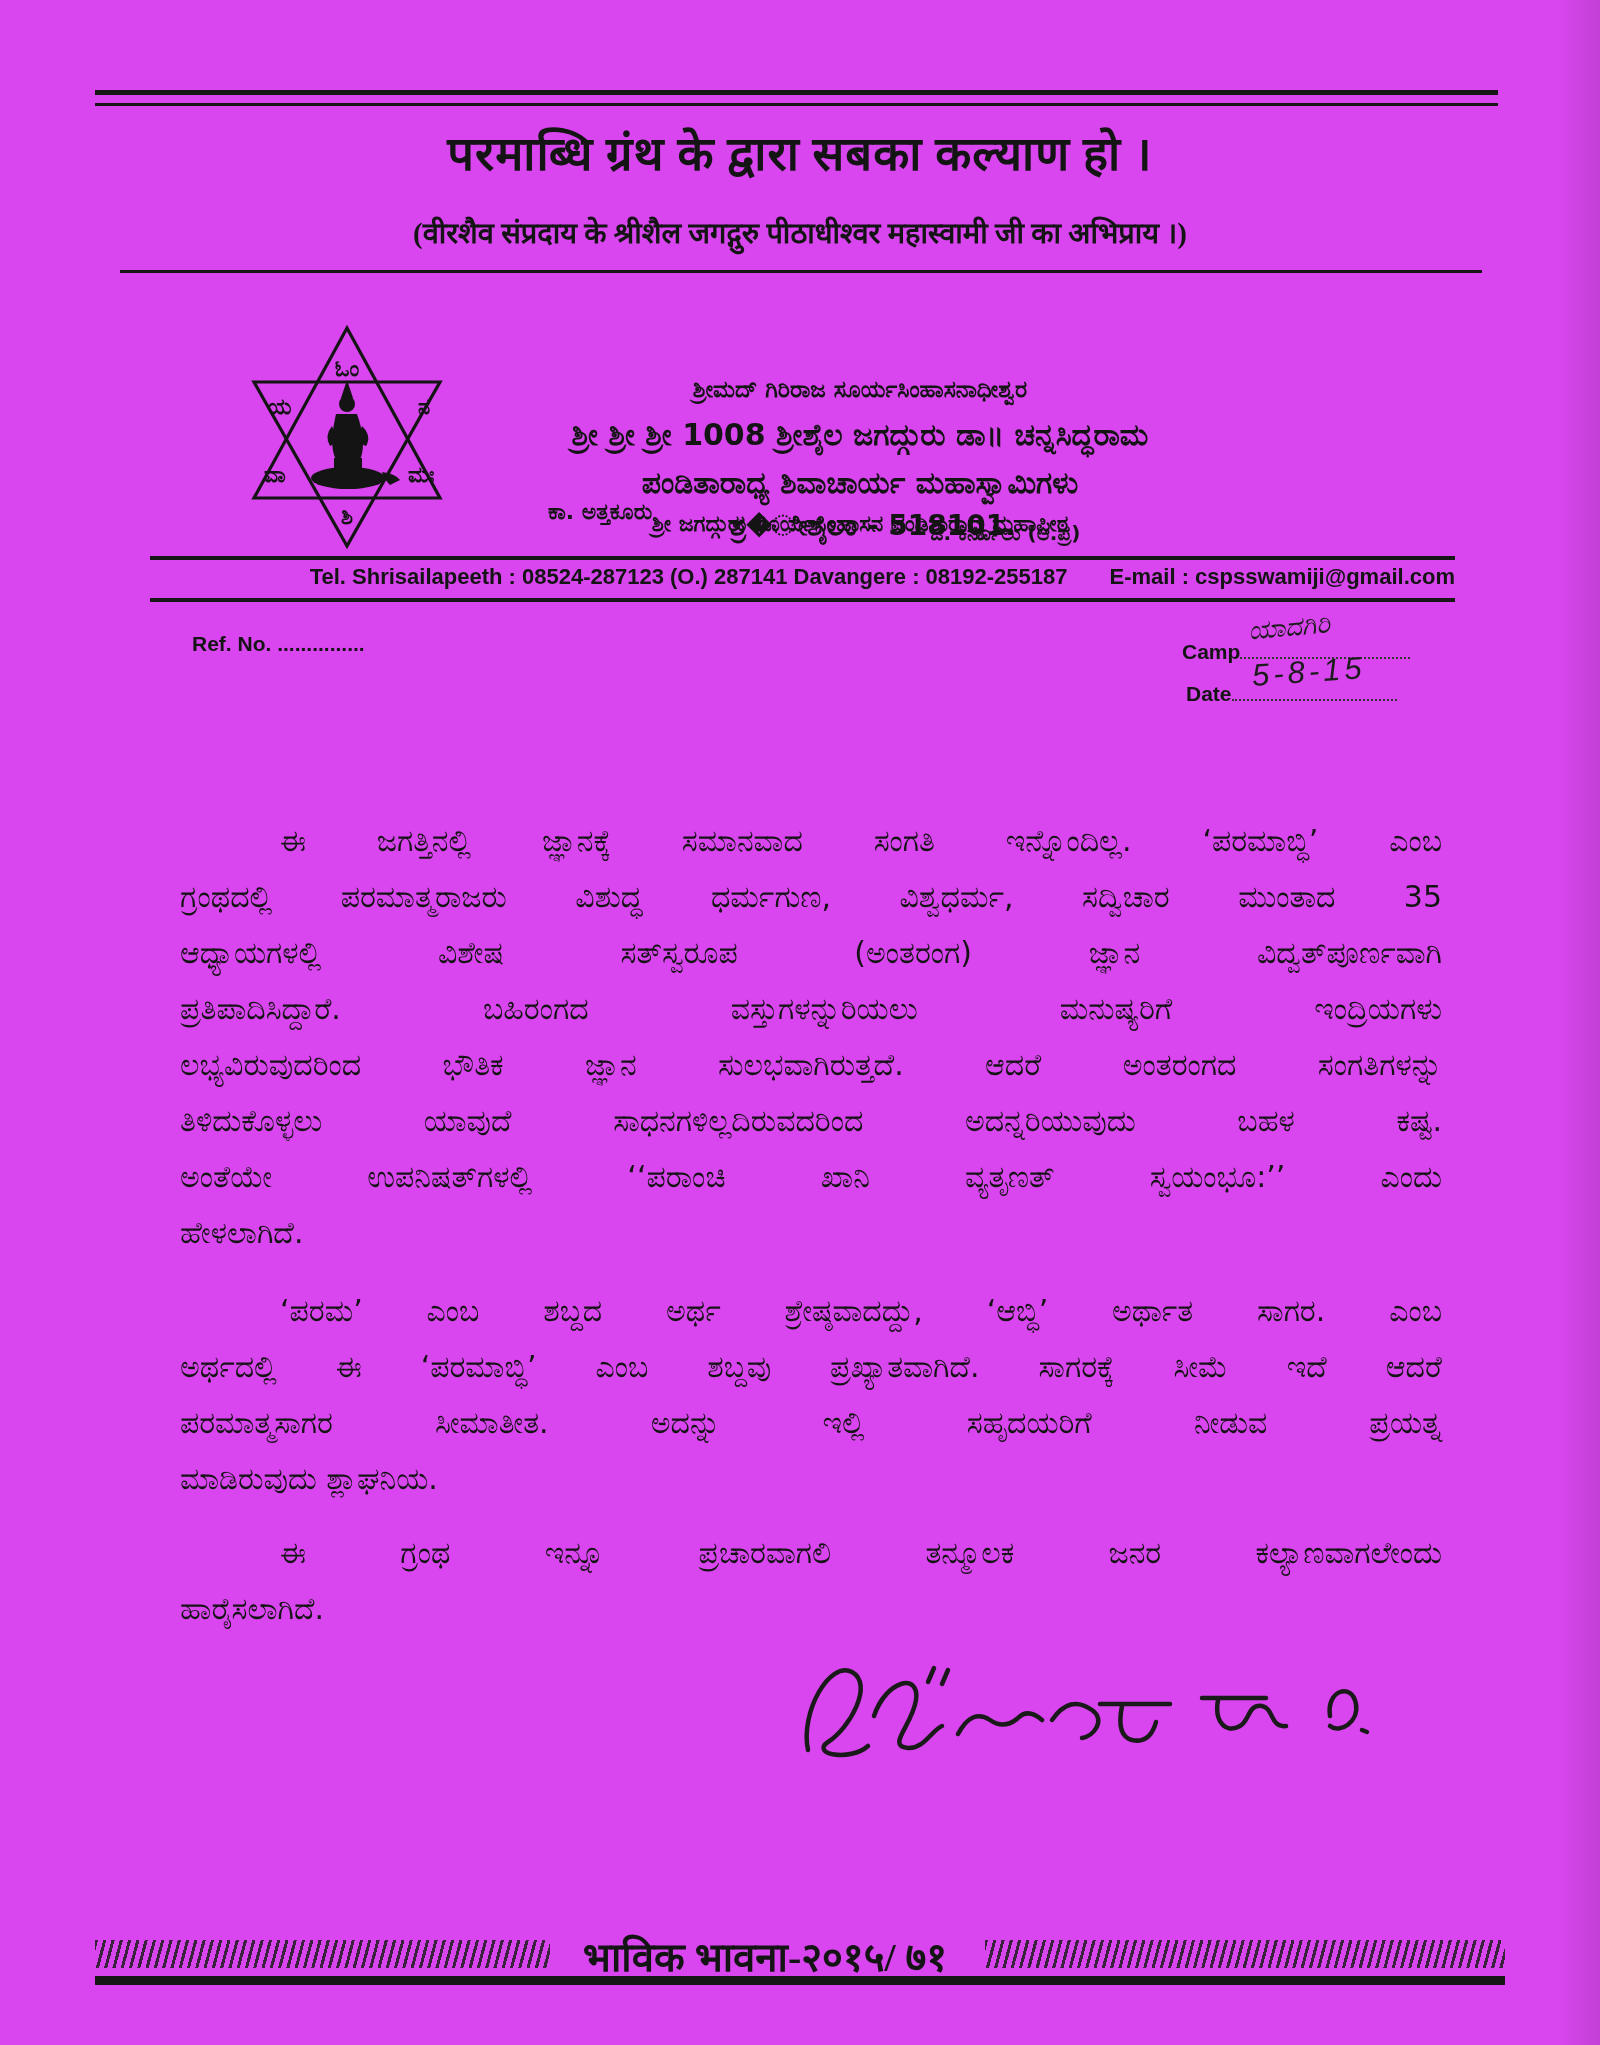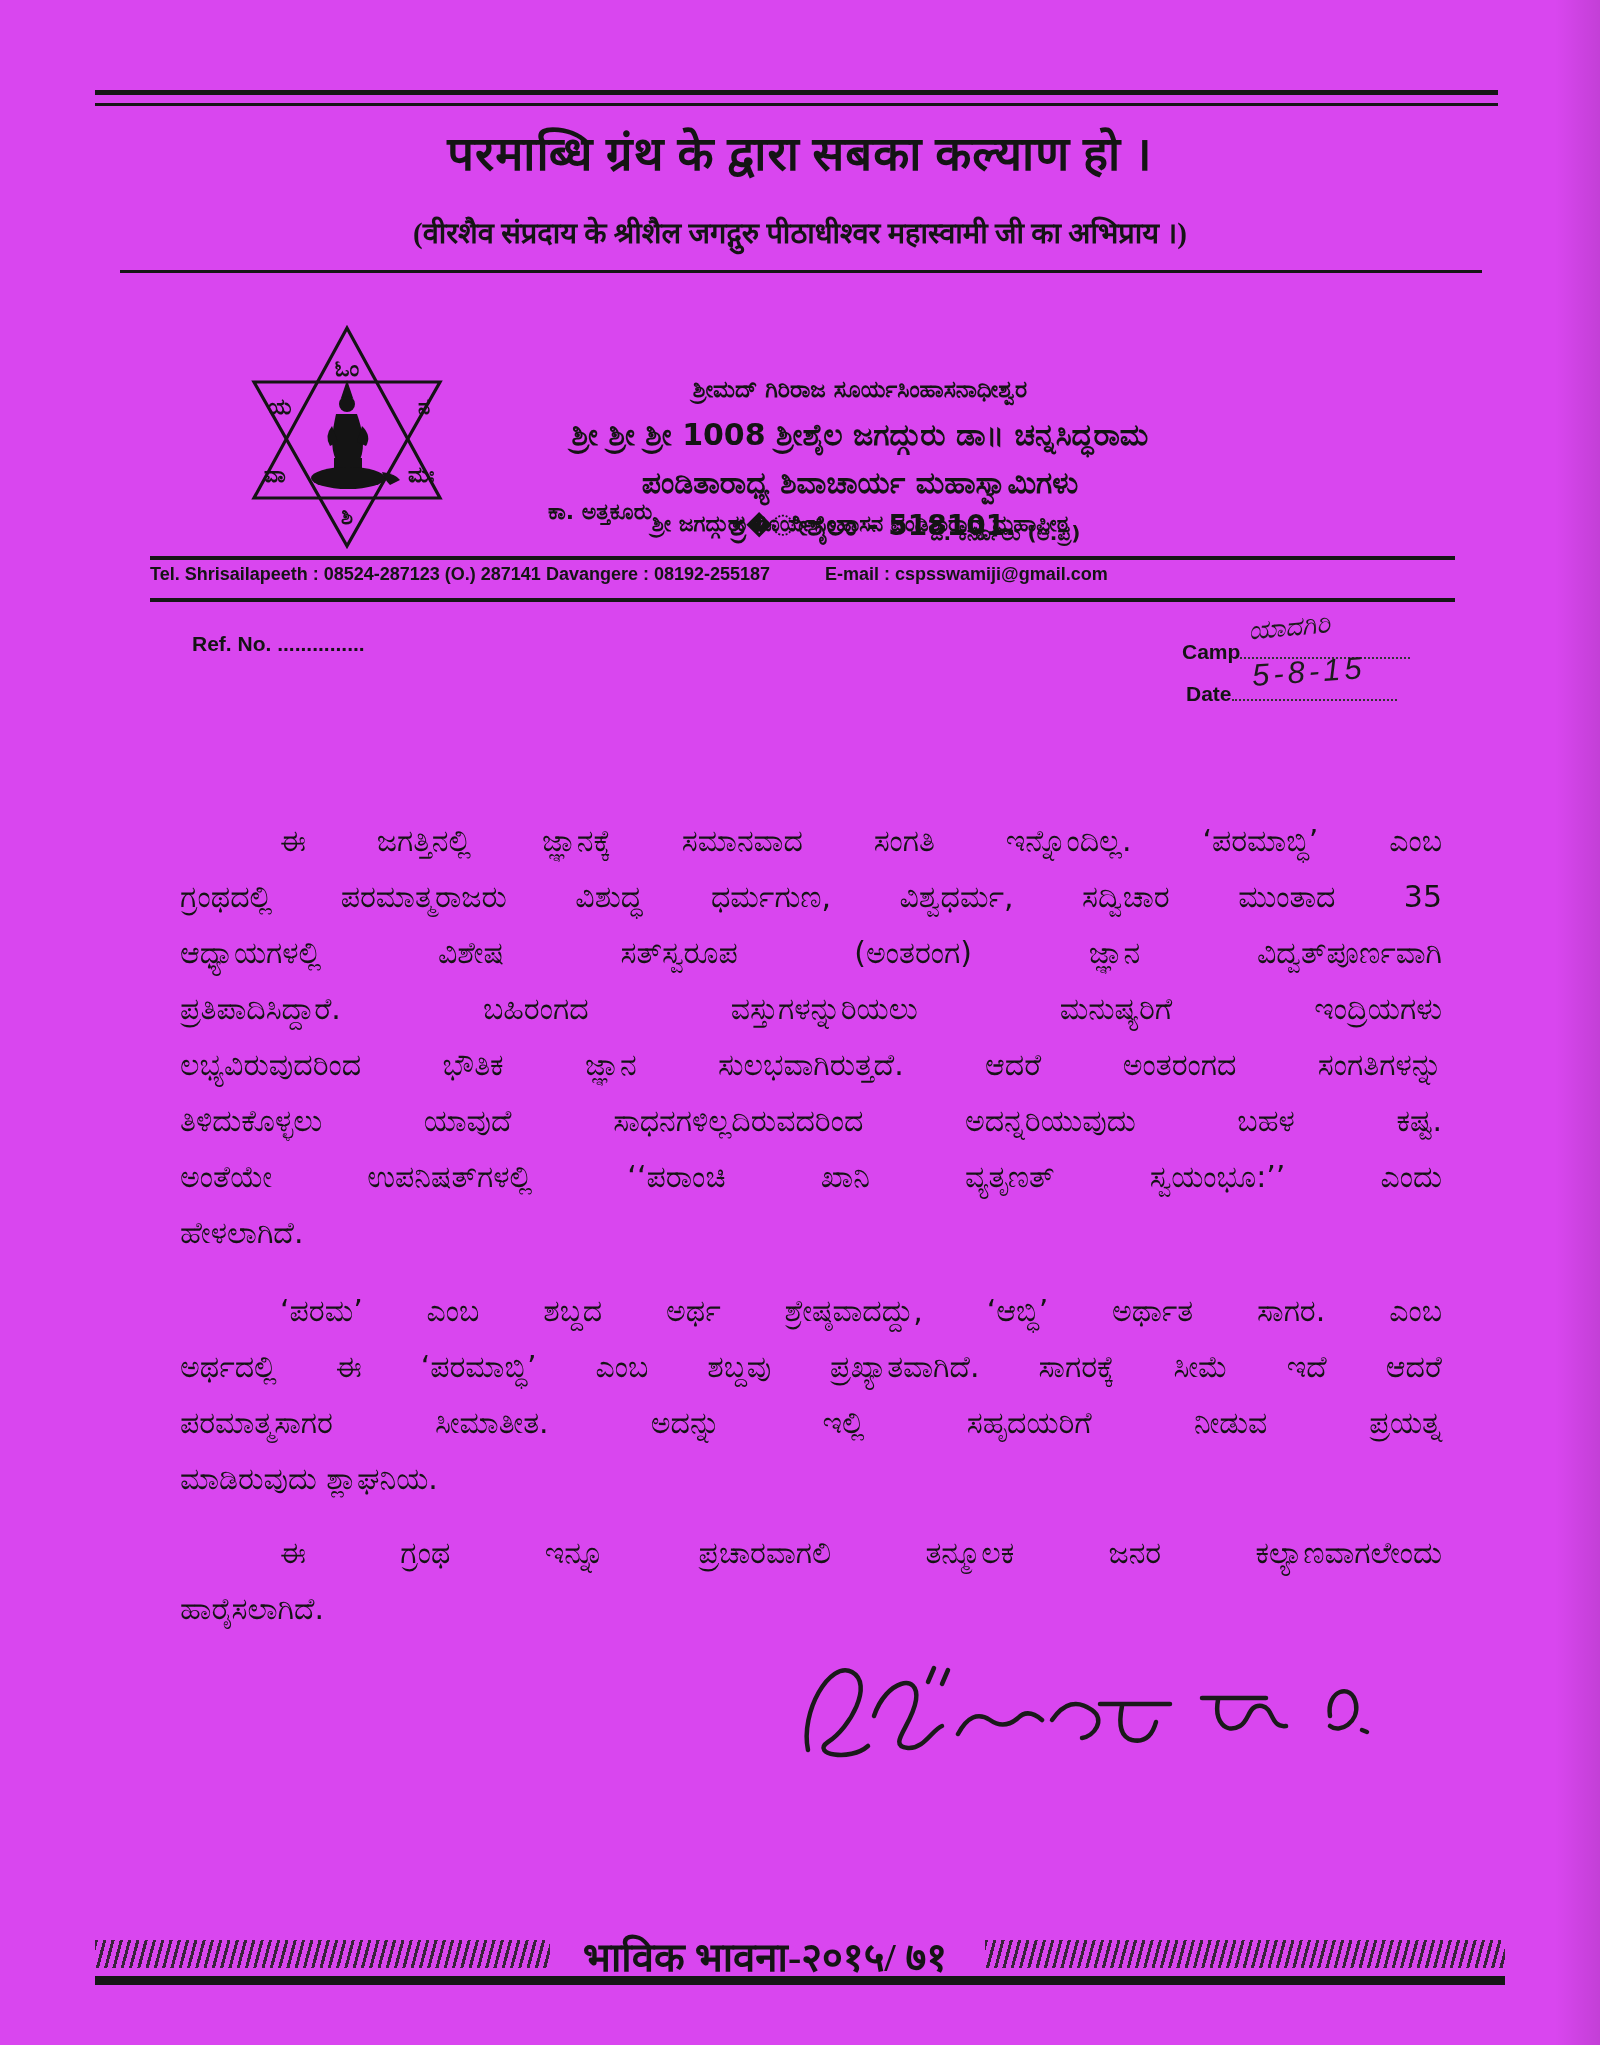--- a/index.html
+++ b/index.html
@@ -25,21 +25,21 @@
   .lh-1{font-size:23px;font-weight:bold;margin-bottom:14px;margin-top:44px;}
   .lh-2{font-size:30px;font-weight:bold;margin-bottom:12px;}
   .lh-3{font-size:30px;font-weight:bold;margin-bottom:10px;}
   .lh-4{font-size:22px;font-weight:bold;}
   .addr{position:absolute;font-weight:bold;}
   .addr-l{left:548px;top:499px;font-size:22px;}
   .addr-c{left:730px;top:509px;font-size:28px;}
   .addr-r{left:930px;top:521px;font-size:20px;text-align:right;}
 
   .telrow{position:absolute;left:150px;top:564px;width:1305px;display:flex;
-          justify-content:flex-start;gap:55px;font-size:18px;font-weight:bold;}
+          justify-content:flex-end;gap:42px;font-size:22px;font-weight:bold;}
 
   .refno{position:absolute;left:192px;top:632px;font-size:21px;font-weight:bold;}
   .fieldlbl{font-size:21px;font-weight:bold;}
   .dots{display:inline-block;border-bottom:2px dotted #333;height:16px;}
   .camp{position:absolute;left:1182px;top:640px;}
   .date{position:absolute;left:1186px;top:682px;}
   .hand{position:absolute;font-style:italic;color:#1c1c1c;}
   .camp-val{left:1248px;top:612px;font-size:26px;transform:rotate(-5deg);}
   .date-val{left:1252px;top:654px;font-size:31px;transform:rotate(-4deg);letter-spacing:4px;}
 

